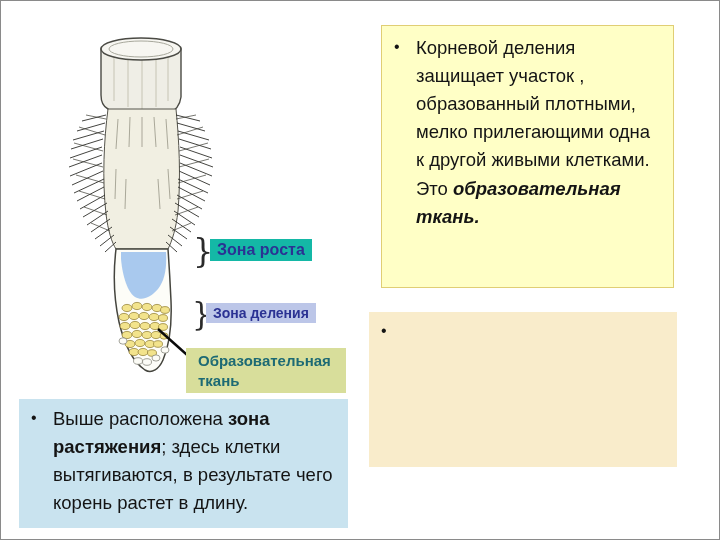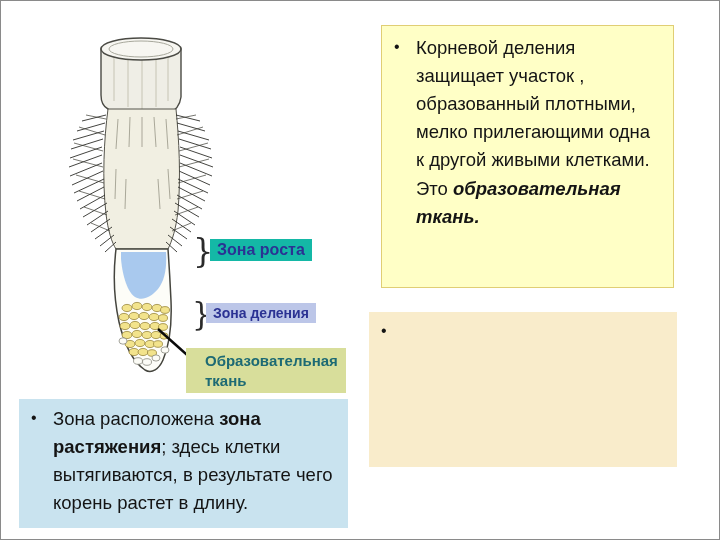--- a/index.html
+++ b/index.html
@@ -13,21 +13,21 @@
     position:absolute;font-family:"DejaVu Serif", serif;color:#2a2a2a;
     line-height:1;transform:scaleY(1.05);
   }
   .br-growth{left:192px;top:233px;font-size:32px;}
   .br-division{left:191px;top:299px;font-size:30px;}
   .zlabel{position:absolute;font-weight:700;padding:2px 7px;white-space:nowrap;}
   .zl-growth{left:209px;top:238px;background:#14b8a6;color:#2B3293;font-size:16px;}
   .zl-division{left:205px;top:302px;background:#BCC6E8;color:#2B3293;font-size:14px;}
   .zl-tissue{
     left:185px;top:347px;width:160px;background:#D8DE9B;color:#1D6A74;
-    font-size:15px;white-space:normal;line-height:1.3;padding:3px 19px;box-sizing:border-box;
+    font-size:15px;white-space:normal;line-height:1.3;padding:3px 12px;box-sizing:border-box;
   }
   .tbox{
     position:absolute;display:flex;align-items:flex-start;box-sizing:border-box;
     font-size:18.5px;line-height:1.52;overflow:hidden;
   }
   .tbox .bullet{flex:none;width:22px;padding-top:1px;font-size:16px;}
   .box-cap{left:380px;top:24px;width:293px;height:263px;background:#FFFFC6;border:1px solid #E0CE74;padding:8px 12px;}
   .box-div{left:368px;top:311px;width:308px;height:155px;background:#F9ECCB;padding:6px 12px;}
   .box-str{left:18px;top:398px;width:329px;height:129px;background:#C9E3EF;padding:6px 12px;}
   .bi{font-weight:700;font-style:italic;}
@@ -116,17 +116,17 @@
     </div>
   </div>
 
   <div class="tbox box-div">
     <span class="bullet">•</span>
   </div>
 
   <div class="tbox box-str">
     <span class="bullet">•</span>
     <div class="btext">
-      <span>Зона расположена </span><span class="b">зона растяжения</span><span>; здесь клетки вытягиваются, в результате чего корень растет в длину.</span>
+      <span>Выше расположена </span><span class="b">зона растяжения</span><span>; здесь клетки вытягиваются, в результате чего корень растет в длину.</span>
     </div>
   </div>
 
 </div>
 
 </body></html>

